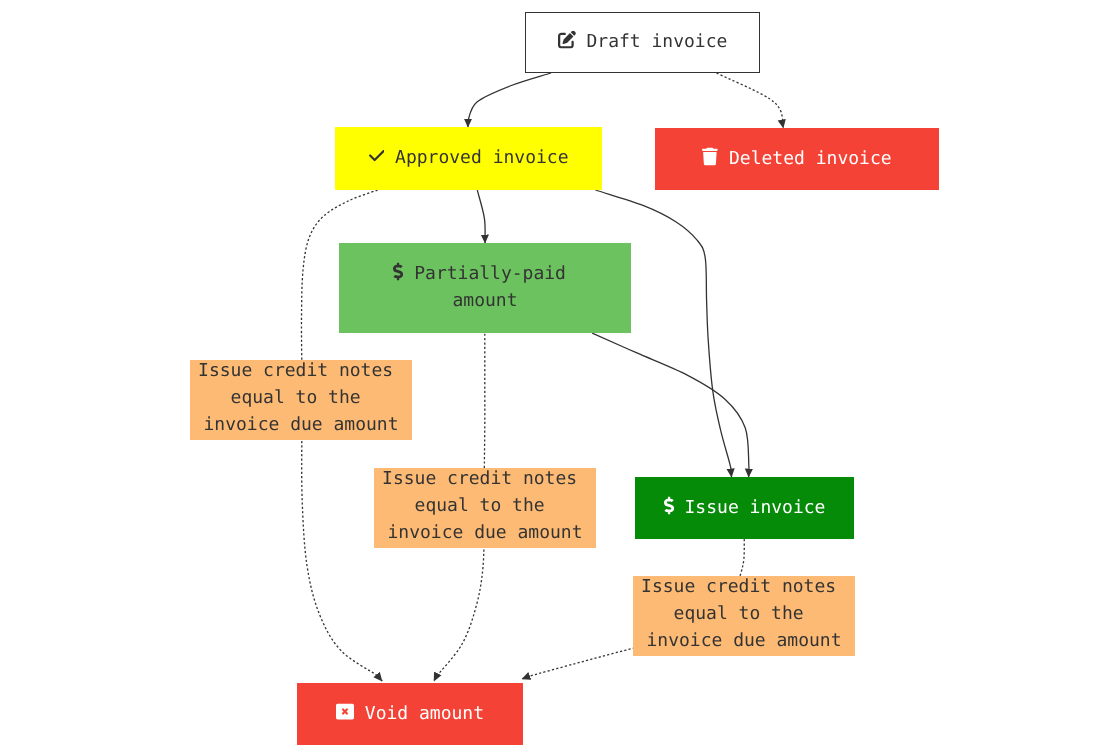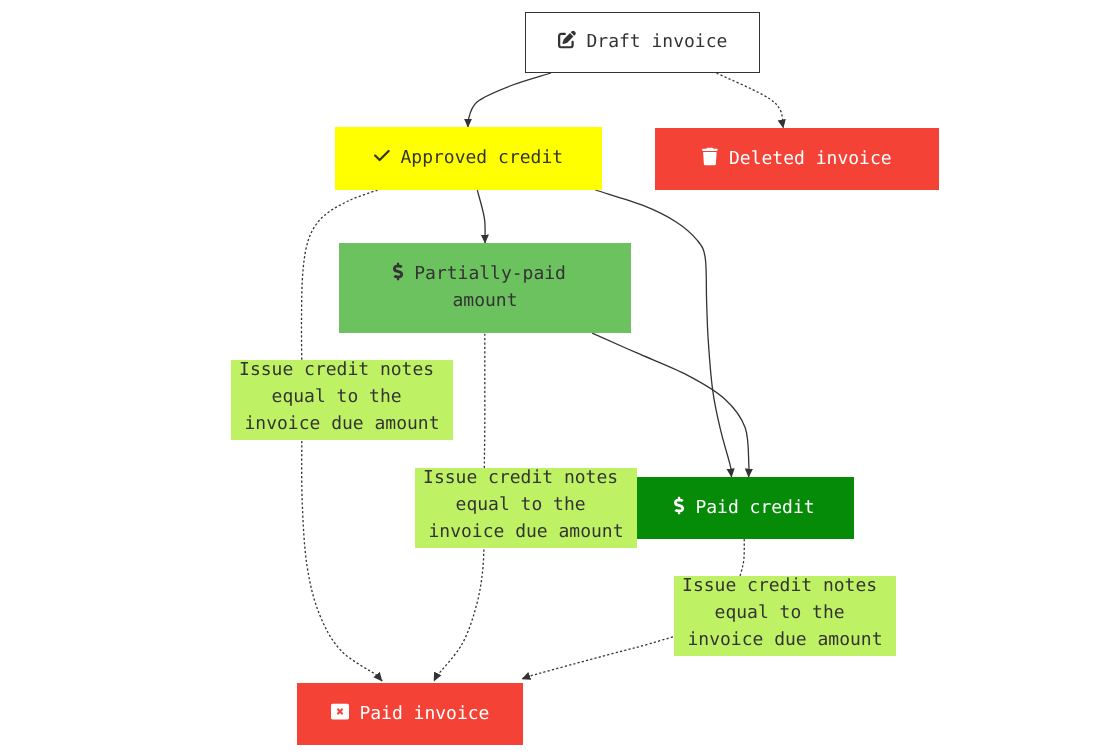--- a/index.html
+++ b/index.html
@@ -46,24 +46,23 @@
     display: inline-block;
     vertical-align: -0.125em;
     height: 1em;
     overflow: visible;
   }
   .ico svg { display: block; height: 1em; width: auto; }
   .edge-label {
     position: absolute;
     box-sizing: border-box;
     display: flex;
-    align-items: flex-end;
+    align-items: center;
     justify-content: center;
-    background: #bef264;
-    margin-left: 41px;
+    background: #fdba74;
   }
   .edge-label .etext {
     font-size: 18px;
     line-height: 27px;
     text-align: center;
     white-space: pre-wrap;
     color: #333333;
     width: 100%;
     transform: translate3d(0, -3.2px, 0);
   }
@@ -93,42 +92,42 @@
 
   <div class="nodes">
       <div class="node" style="left: 525px; top: 12px; width: 235px; height: 61px; background: rgb(255, 255, 255); color: rgb(51, 51, 51); border: 1px solid rgb(51, 51, 51);">
         <div class="ninner"><span class="ico"><svg viewBox="0 0 512 512" xmlns="http://www.w3.org/2000/svg" aria-hidden="true">
               <path fill="#333333" d="M471.6 21.7c-21.9-21.9-57.3-21.9-79.2 0L362.3 51.7l97.9 97.9 30.1-30.1c21.9-21.9 21.9-57.3 0-79.2L471.6 21.7zm-299.2 220c-6.1 6.1-10.8 13.6-13.5 21.9l-29.6 88.8c-2.9 8.6-.6 18.1 5.8 24.6s15.9 8.7 24.6 5.8l88.8-29.6c8.2-2.7 15.7-7.4 21.9-13.5L437.7 172.3 339.7 74.3 172.4 241.7zM96 64C43 64 0 107 0 160L0 416c0 53 43 96 96 96l256 0c53 0 96-43 96-96l0-96c0-17.7-14.3-32-32-32s-32 14.3-32 32l0 96c0 17.7-14.3 32-32 32L96 448c-17.7 0-32-14.3-32-32l0-256c0-17.7 14.3-32 32-32l96 0c17.7 0 32-14.3 32-32s-14.3-32-32-32L96 64z"></path>
             </svg></span> <span class="lbl">Draft invoice</span></div>
       </div>
       <div class="node" style="left: 335px; top: 127px; width: 267px; height: 63px; background: rgb(255, 255, 0); color: rgb(51, 51, 51);">
         <div class="ninner"><span class="ico"><svg viewBox="0 0 448 512" xmlns="http://www.w3.org/2000/svg" aria-hidden="true">
               <path fill="#333333" d="M438.6 105.4c12.5 12.5 12.5 32.8 0 45.3l-256 256c-12.5 12.5-32.8 12.5-45.3 0l-128-128c-12.5-12.5-12.5-32.8 0-45.3s32.8-12.5 45.3 0L160 338.7 393.4 105.4c12.5-12.5 32.8-12.5 45.3 0z"></path>
-            </svg></span> <span class="lbl">Approved credit</span></div>
+            </svg></span> <span class="lbl">Approved invoice</span></div>
       </div>
       <div class="node" style="left: 655px; top: 128px; width: 284px; height: 62px; background: rgb(244, 67, 54); color: rgb(255, 255, 255);">
         <div class="ninner"><span class="ico"><svg viewBox="0 0 448 512" xmlns="http://www.w3.org/2000/svg" aria-hidden="true">
               <path fill="#ffffff" d="M135.2 17.7L128 32 32 32C14.3 32 0 46.3 0 64S14.3 96 32 96l384 0c17.7 0 32-14.3 32-32s-14.3-32-32-32l-96 0-7.2-14.3C307.4 6.8 296.3 0 284.2 0L163.8 0c-12.1 0-23.2 6.8-28.6 17.7zM416 128L32 128 53.2 467c1.6 25.3 22.6 45 47.9 45l245.8 0c25.3 0 46.3-19.7 47.9-45L416 128z"></path>
             </svg></span> <span class="lbl">Deleted invoice</span></div>
       </div>
       <div class="node" style="left: 339px; top: 243px; width: 292px; height: 90px; background: rgb(108, 194, 94); color: rgb(51, 51, 51);">
         <div class="ninner"><span class="ico"><svg viewBox="0 0 288 512" xmlns="http://www.w3.org/2000/svg" aria-hidden="true">
               <path fill="#333333" d="M209.2 233.4l-108-31.6C88.7 198.2 80 186.5 80 173.5c0-16.3 13.2-29.5 29.5-29.5h66.3c12.2 0 24.2 3.7 34.2 10.5 6.1 4.1 14.3 3.1 19.5-2l34.8-34c7.1-6.9 6.1-18.4-1.8-24.5C238 74.8 207.4 64.1 176 64V16c0-8.8-7.2-16-16-16h-32c-8.8 0-16 7.2-16 16v48h-2.5C45.8 64-5.4 118.7 .5 183.6c4.2 46.1 39.4 83.6 83.8 96.6l102.5 30c12.5 3.7 21.2 15.3 21.2 28.3 0 16.3-13.2 29.5-29.5 29.5h-66.3C100 368 88 364.3 78 357.5c-6.1-4.1-14.3-3.1-19.5 2l-34.8 34c-7.1 6.9-6.1 18.4 1.8 24.5 24.5 19.2 55.1 29.9 86.5 30v48c0 8.8 7.2 16 16 16h32c8.8 0 16-7.2 16-16v-48.2c46.6-.9 90.3-28.6 105.7-72.7 21.5-61.6-14.6-124.8-72.5-141.7z"></path>
             </svg></span> <span class="lbl">Partially-paid 
 amount</span></div>
       </div>
       <div class="node" style="left: 635px; top: 477px; width: 219px; height: 62px; background: rgb(6, 139, 8); color: rgb(255, 255, 255);">
         <div class="ninner"><span class="ico"><svg viewBox="0 0 288 512" xmlns="http://www.w3.org/2000/svg" aria-hidden="true">
               <path fill="#ffffff" d="M209.2 233.4l-108-31.6C88.7 198.2 80 186.5 80 173.5c0-16.3 13.2-29.5 29.5-29.5h66.3c12.2 0 24.2 3.7 34.2 10.5 6.1 4.1 14.3 3.1 19.5-2l34.8-34c7.1-6.9 6.1-18.4-1.8-24.5C238 74.8 207.4 64.1 176 64V16c0-8.8-7.2-16-16-16h-32c-8.8 0-16 7.2-16 16v48h-2.5C45.8 64-5.4 118.7 .5 183.6c4.2 46.1 39.4 83.6 83.8 96.6l102.5 30c12.5 3.7 21.2 15.3 21.2 28.3 0 16.3-13.2 29.5-29.5 29.5h-66.3C100 368 88 364.3 78 357.5c-6.1-4.1-14.3-3.1-19.5 2l-34.8 34c-7.1 6.9-6.1 18.4 1.8 24.5 24.5 19.2 55.1 29.9 86.5 30v48c0 8.8 7.2 16 16 16h32c8.8 0 16-7.2 16-16v-48.2c46.6-.9 90.3-28.6 105.7-72.7 21.5-61.6-14.6-124.8-72.5-141.7z"></path>
-            </svg></span> <span class="lbl">Paid credit</span></div>
+            </svg></span> <span class="lbl">Issue invoice</span></div>
       </div>
       <div class="node" style="left: 297px; top: 683px; width: 226px; height: 62px; background: rgb(244, 67, 54); color: rgb(255, 255, 255);">
         <div class="ninner"><span class="ico"><svg viewBox="0 0 512 512" xmlns="http://www.w3.org/2000/svg" aria-hidden="true">
               <path fill="#ffffff" d="M464 32H48C21.5 32 0 53.5 0 80v352c0 26.5 21.5 48 48 48h416c26.5 0 48-21.5 48-48V80c0-26.5-21.5-48-48-48zM345.6 303.9c3.5 3.5 3.5 9.1 0 12.5l-29.2 29.2c-3.5 3.5-9.1 3.5-12.5 0L256 297.3l-47.9 48.3c-3.5 3.5-9.1 3.5-12.5 0l-29.2-29.2c-3.5-3.5-3.5-9.1 0-12.5l48.3-47.9-48.3-47.9c-3.5-3.5-3.5-9.1 0-12.5l29.2-29.2c3.5-3.5 9.1-3.5 12.5 0l47.9 48.3 47.9-48.3c3.5-3.5 9.1-3.5 12.5 0l29.2 29.2c3.5 3.5 3.5 9.1 0 12.5L297.3 256l48.3 47.9z"></path>
-            </svg></span> <span class="lbl">Paid invoice</span></div>
+            </svg></span> <span class="lbl">Void amount</span></div>
       </div>
     </div>
   <div class="labels">
       <div class="edge-label" style="left: 190px; top: 360px; width: 222px; height: 80px;">
         <div class="etext">Issue credit notes 
 equal to the 
 invoice due amount</div>
       </div>
       <div class="edge-label" style="left: 374px; top: 468px; width: 222px; height: 80px;">
         <div class="etext">Issue credit notes 

